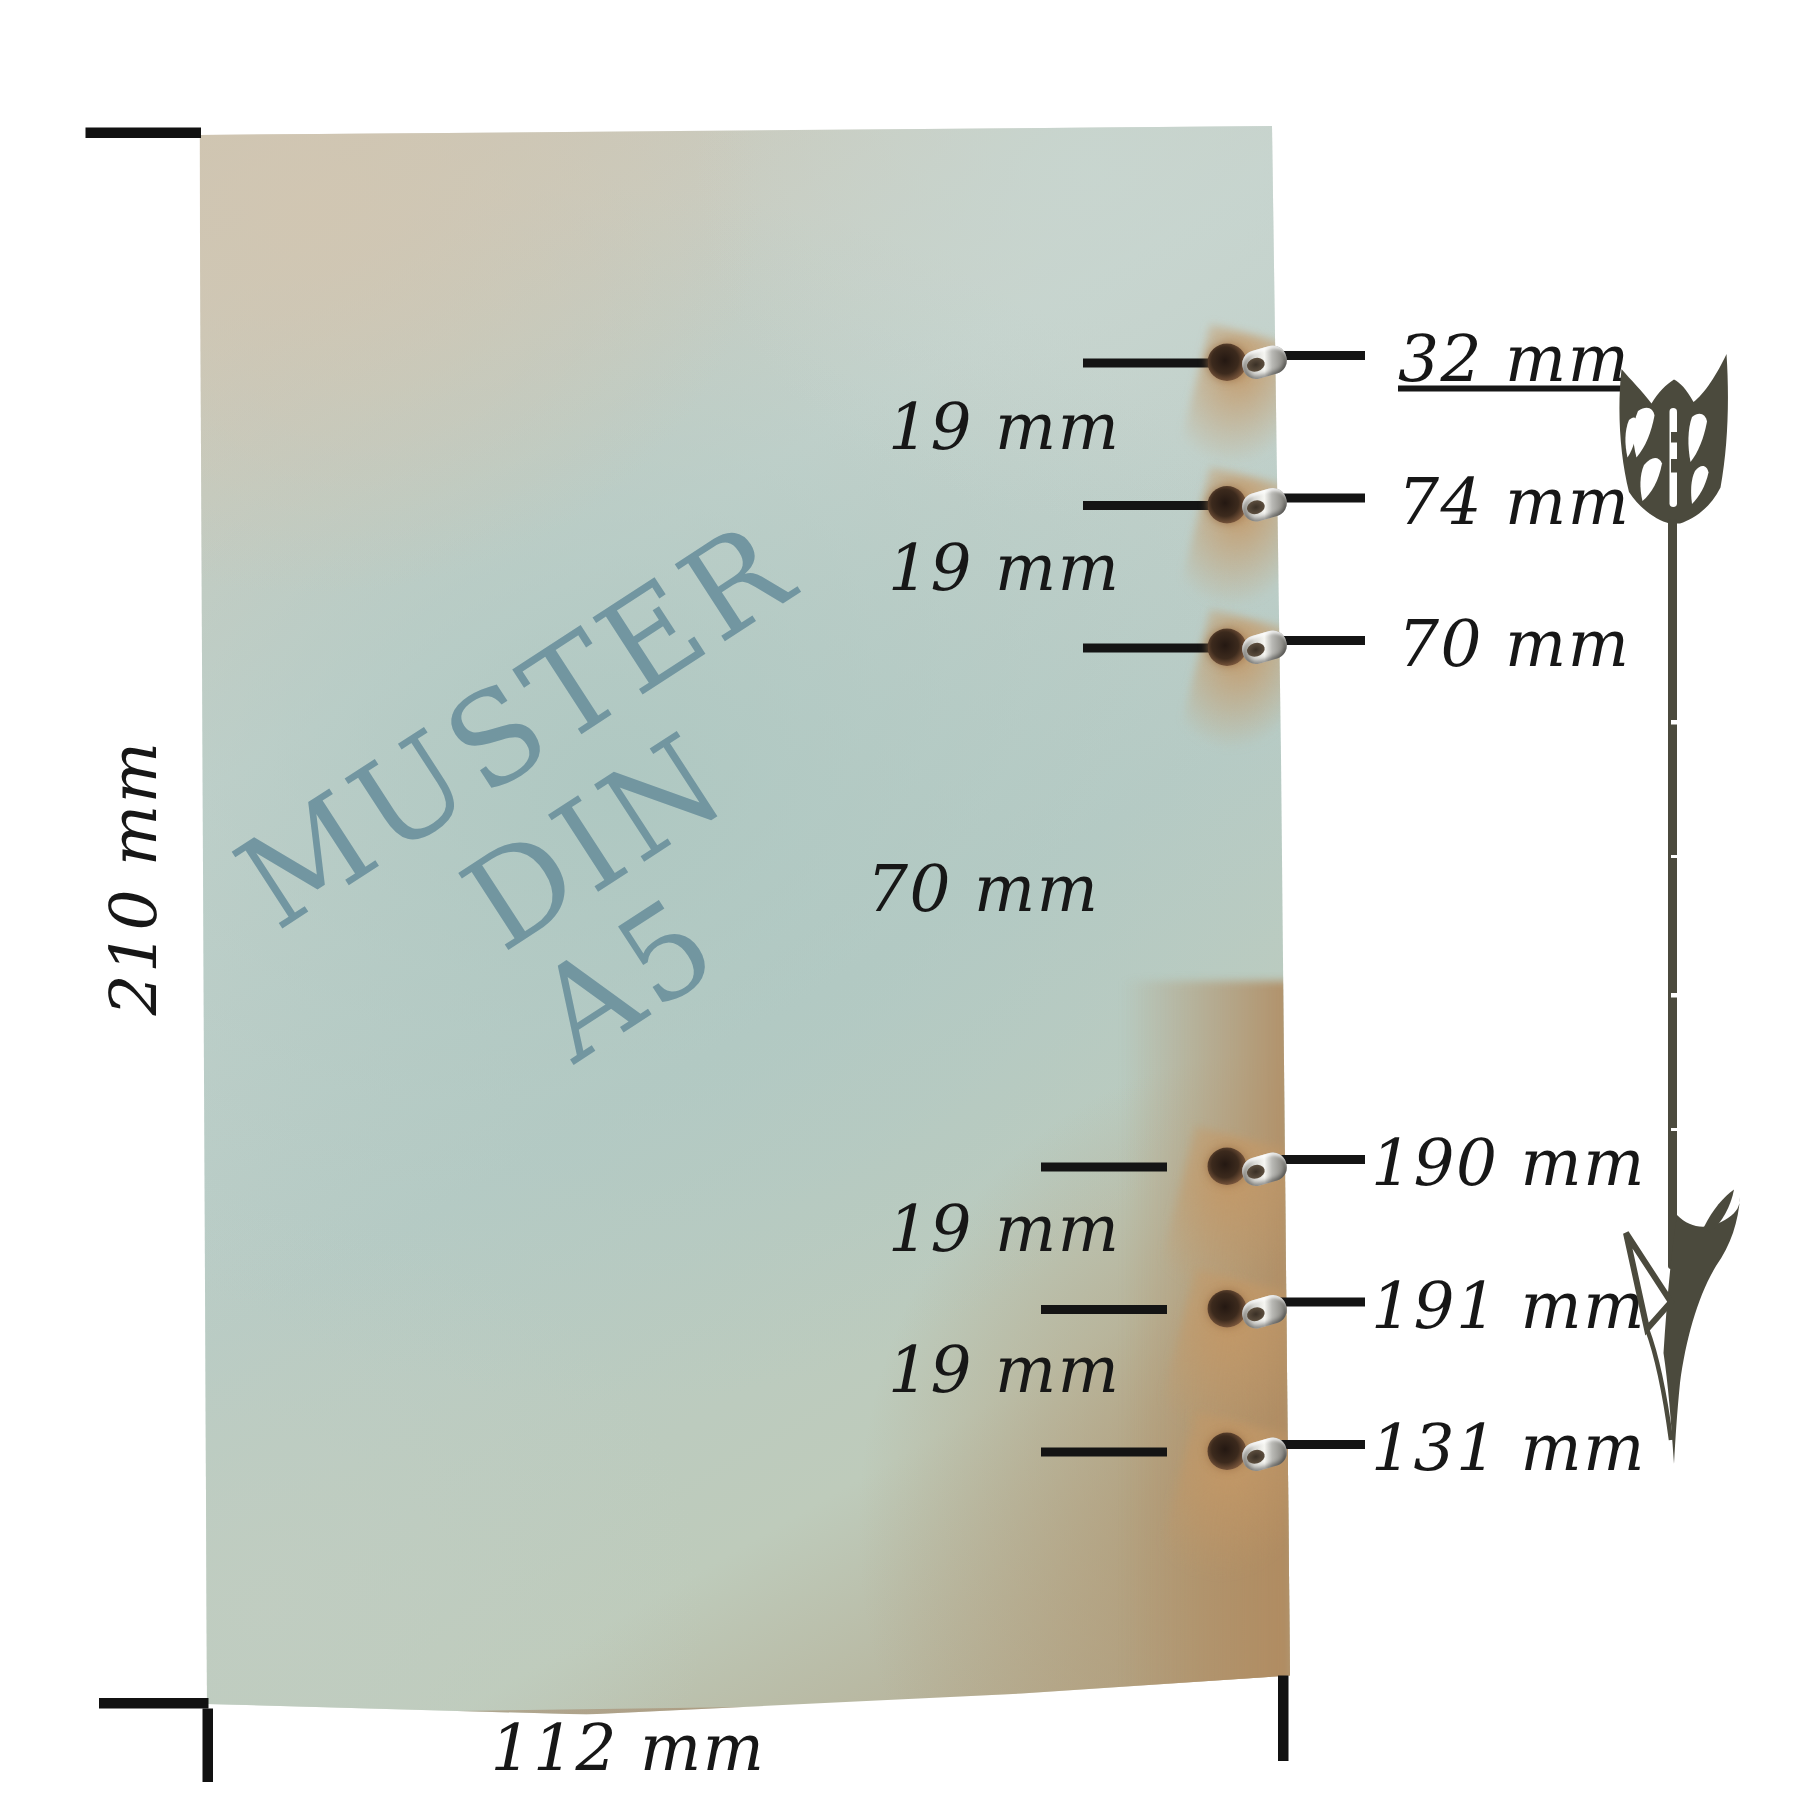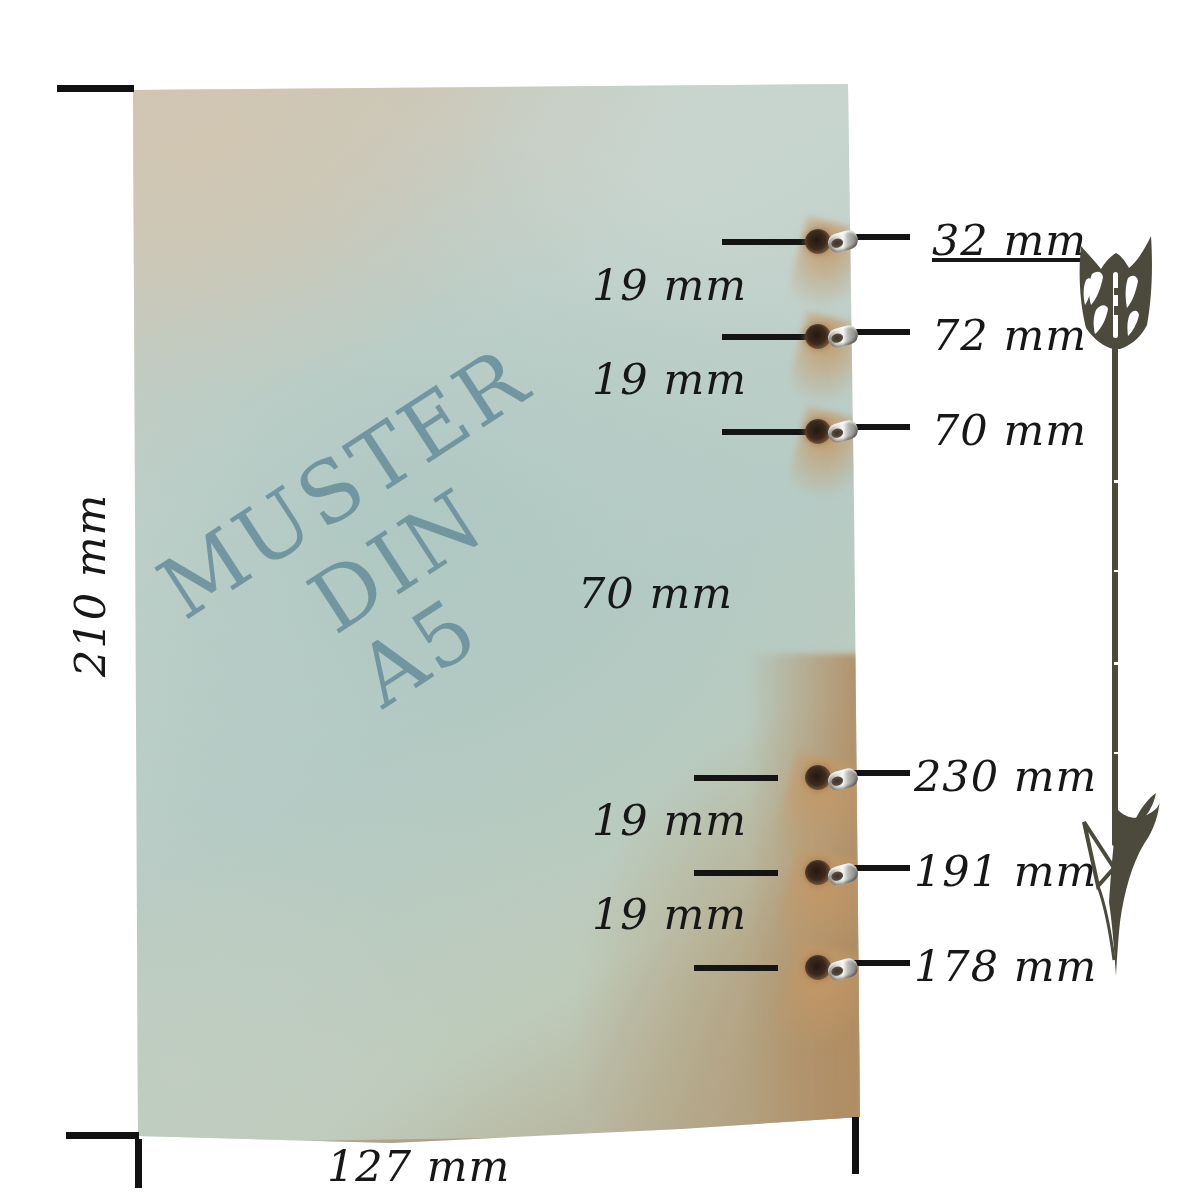--- a/index.html
+++ b/index.html
@@ -98,54 +98,54 @@
   <div class="dim-line" style="left:722px;top:239px;width:84px;"></div>
   <div class="dim-line" style="left:852px;top:234px;width:58px;"></div>
   <div class="hole" style="left:805px;top:229px;"></div>
   <div class="eyelet" style="left:828px;top:232px;"></div>
   <div class="mlabel" style="left:932px;top:216px;text-decoration:underline;">32 mm</div>
 
   <div class="dim-line" style="left:722px;top:334px;width:84px;"></div>
   <div class="dim-line" style="left:852px;top:329px;width:58px;"></div>
   <div class="hole" style="left:805px;top:324px;"></div>
   <div class="eyelet" style="left:828px;top:327px;"></div>
-  <div class="mlabel" style="left:932px;top:311px;">72 mm</div>
+  <div class="mlabel" style="left:932px;top:311px;">74 mm</div>
 
   <div class="dim-line" style="left:722px;top:429px;width:84px;"></div>
   <div class="dim-line" style="left:852px;top:424px;width:58px;"></div>
   <div class="hole" style="left:805px;top:419px;"></div>
   <div class="eyelet" style="left:828px;top:422px;"></div>
   <div class="mlabel" style="left:932px;top:406px;">70 mm</div>
 
   <div class="dim-line" style="left:694px;top:775px;width:84px;"></div>
   <div class="dim-line" style="left:852px;top:770px;width:58px;"></div>
   <div class="hole" style="left:805px;top:765px;"></div>
   <div class="eyelet" style="left:828px;top:770px;"></div>
-  <div class="mlabel" style="left:914px;top:752px;">230 mm</div>
+  <div class="mlabel" style="left:914px;top:752px;">190 mm</div>
 
   <div class="dim-line" style="left:694px;top:870px;width:84px;"></div>
   <div class="dim-line" style="left:852px;top:865px;width:58px;"></div>
   <div class="hole" style="left:805px;top:860px;"></div>
   <div class="eyelet" style="left:828px;top:865px;"></div>
   <div class="mlabel" style="left:914px;top:847px;">191 mm</div>
 
   <div class="dim-line" style="left:694px;top:965px;width:84px;"></div>
   <div class="dim-line" style="left:852px;top:960px;width:58px;"></div>
   <div class="hole" style="left:805px;top:955px;"></div>
   <div class="eyelet" style="left:828px;top:960px;"></div>
-  <div class="mlabel" style="left:914px;top:942px;">178 mm</div>
+  <div class="mlabel" style="left:914px;top:942px;">131 mm</div>
 
   <div class="mlabel" style="left:592px;top:261px;">19 mm</div>
   <div class="mlabel" style="left:592px;top:355px;">19 mm</div>
   <div class="mlabel" style="left:578px;top:569px;">70 mm</div>
   <div class="mlabel" style="left:592px;top:796px;">19 mm</div>
   <div class="mlabel" style="left:592px;top:890px;">19 mm</div>
 
   <div class="mlabel" id="height-label" style="left:5px;top:568px;">210 mm</div>
-  <div class="mlabel" id="width-label" style="left:327px;top:1142px;">127 mm</div>
+  <div class="mlabel" id="width-label" style="left:327px;top:1142px;">112 mm</div>
 
   <svg id="arrow" width="88" height="748" viewBox="0 0 88 748">
     <g fill="#4b4a3d">
 
       <path d="M 9 16 C 6 44 8 74 14 98 C 22 110 33 117 41 119 L 48 119 C 57 116 68 109 75 95 C 80 68 81 36 79 6 C 73 19 64 33 57 38 C 52 29 48 25 44 23 C 39 26 33 32 29 39 C 23 31 15 23 9 16 Z"></path>
 
       <rect x="40" y="116" width="6" height="500" rx="2"></rect>
 
       <path d="M 46 580 C 56 590 68 590 80 582 C 86 578 88 574 88 568 C 87 584 82 600 72 614 C 60 634 52 662 48 692 C 46 712 45 728 44 746 C 42 716 40 692 37 672 C 39 640 42 606 46 580 Z"></path>
       <path d="M 64 588 C 70 576 77 568 84 563 C 82 574 76 585 68 592 Z"></path>

